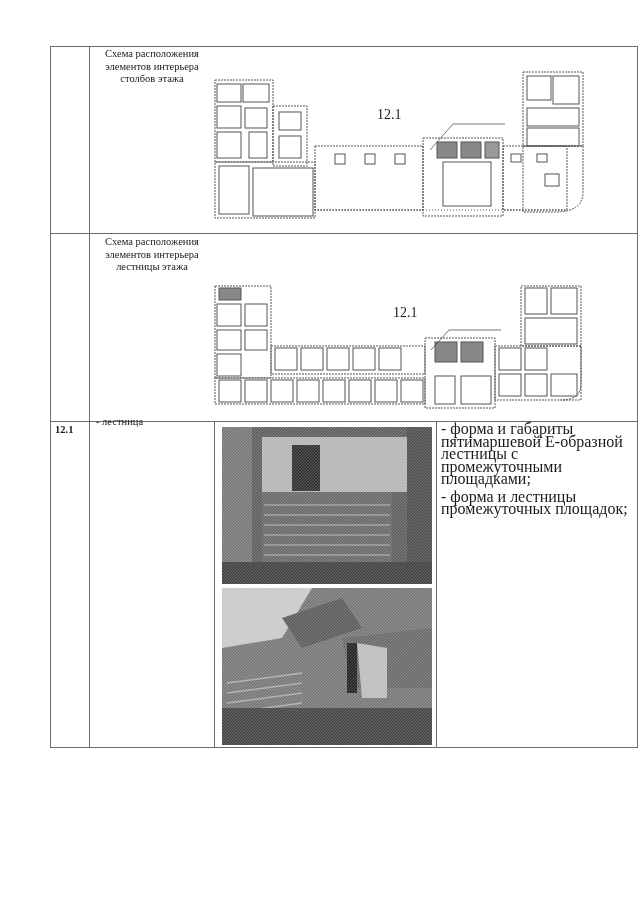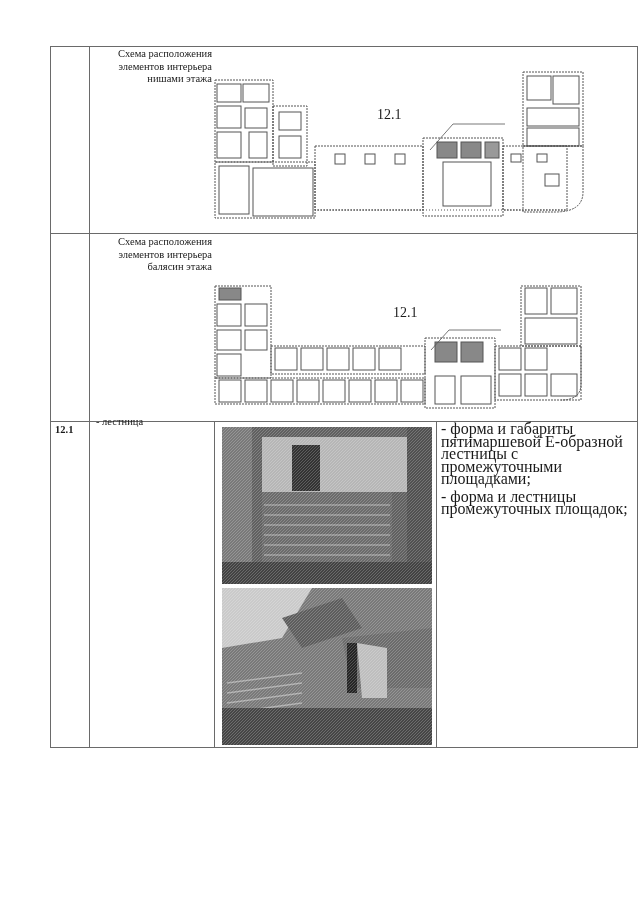--- a/index.html
+++ b/index.html
@@ -3,21 +3,21 @@
 <meta charset="utf-8">
 <style>
   html, body { margin: 0; padding: 0; background: #ffffff; }
   body { width: 640px; height: 905px; position: relative; overflow: hidden;
          font-family: "Liberation Serif", "DejaVu Serif", serif; color: #1a1a1a; }
   .page { position: absolute; left: 0; top: 0; width: 640px; height: 905px; }
   .line { position: absolute; background: #6a6a6a; }
   .h { height: 1px; }
   .v { width: 1px; }
   .txt { position: absolute; font-size: 10.5px; line-height: 12.5px; }
-  .center { text-align: right; }
+  .center { text-align: center; }
   .num { font-weight: bold; font-size: 10.5px; }
   .plan { position: absolute; }
   .plan svg { width: 100%; height: 100%; display: block; }
   .photo { position: absolute; overflow: hidden; background: #555; }
   .photo svg { width: 100%; height: 100%; display: block; }
   .desc p { margin: 0 0 5px 0; }
 </style>
 </head>
 <body>
 
@@ -29,21 +29,21 @@
   <div class="line h" style="left:50px; top:747px; width:588px;"></div>
   <div class="line v" style="left:50px; top:46px; height:702px;"></div>
   <div class="line v" style="left:89px; top:46px; height:702px;"></div>
   <div class="line v" style="left:214px; top:421px; height:327px;"></div>
   <div class="line v" style="left:436px; top:421px; height:327px;"></div>
   <div class="line v" style="left:637px; top:46px; height:702px;"></div>
 
   <div class="txt center" style="left:92px; top:48px; width:120px;">
     <div>Схема расположения</div>
     <div>элементов интерьера</div>
-    <div>нишами этажа</div>
+    <div>столбов этажа</div>
   </div>
 
   <div class="plan" style="left:205px; top:62px; width:400px; height:160px;">
     <svg viewBox="0 0 400 160" fill="none" stroke="#555" stroke-width="1">
 
       <rect x="10" y="18" width="58" height="82" stroke-dasharray="2,1"></rect>
       <rect x="12" y="22" width="24" height="18"></rect>
       <rect x="38" y="22" width="26" height="18"></rect>
       <rect x="12" y="44" width="24" height="22"></rect>
       <rect x="40" y="46" width="22" height="20"></rect>
@@ -84,21 +84,21 @@
 
       <line x1="225" y1="88" x2="248" y2="62" stroke-width="0.8"></line>
       <line x1="248" y1="62" x2="300" y2="62" stroke-width="0.8"></line>
     </svg>
     <div class="txt" style="left:172px; top:46px; font-size:14px; line-height:14px;">12.1</div>
   </div>
 
   <div class="txt center" style="left:92px; top:236px; width:120px;">
     <div>Схема расположения</div>
     <div>элементов интерьера</div>
-    <div>балясин этажа</div>
+    <div>лестницы этажа</div>
   </div>
 
   <div class="plan" style="left:205px; top:280px; width:400px; height:130px;">
     <svg viewBox="0 0 400 130" fill="none" stroke="#555" stroke-width="1">
 
       <rect x="10" y="6" width="56" height="92" stroke-dasharray="2,1"></rect>
       <rect x="14" y="8" width="22" height="12" fill="#888"></rect>
       <rect x="12" y="24" width="24" height="22"></rect>
       <rect x="40" y="24" width="22" height="22"></rect>
       <rect x="12" y="50" width="24" height="20"></rect>

